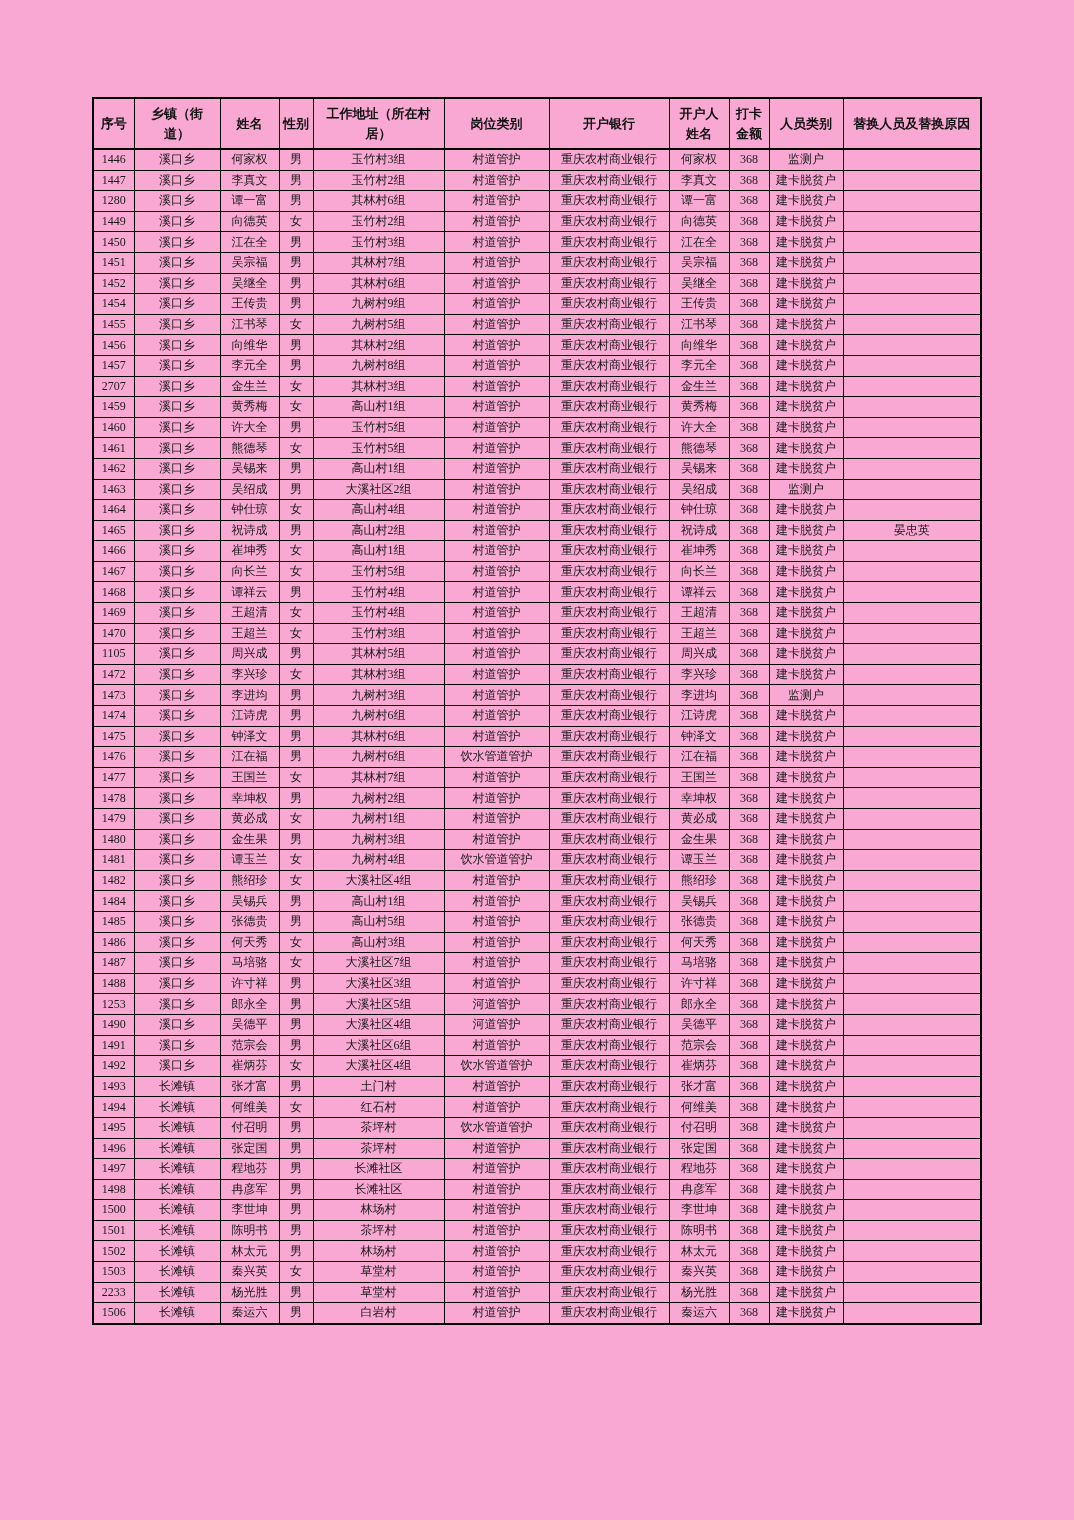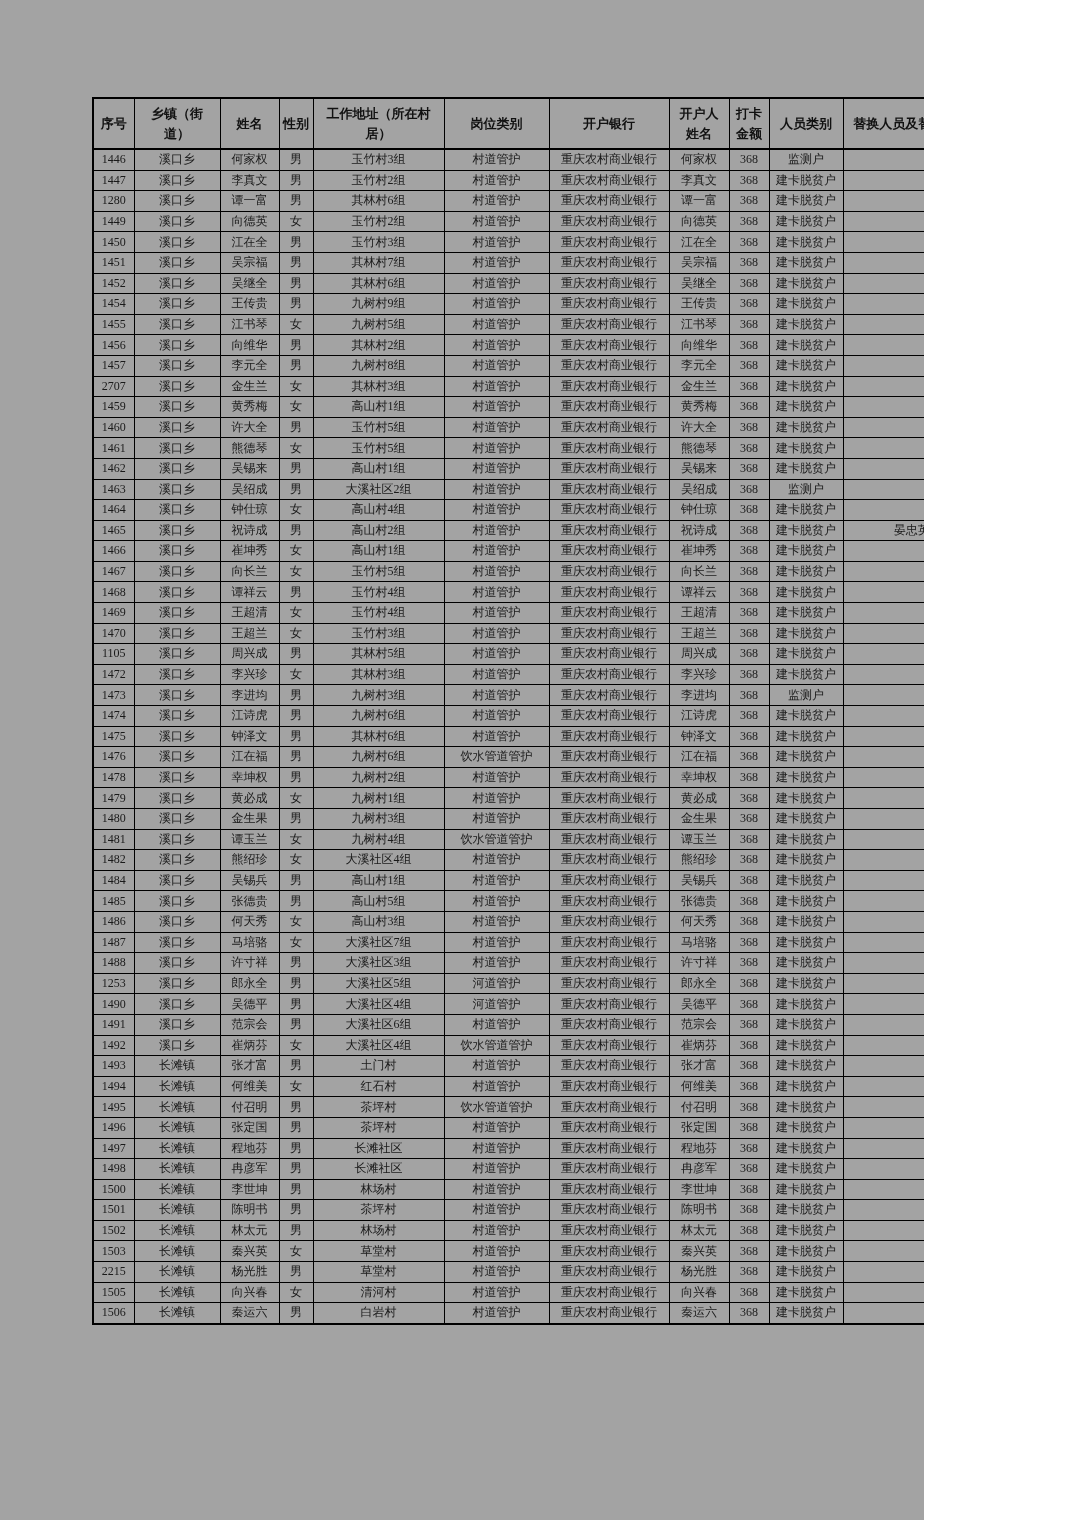--- a/index.html
+++ b/index.html
@@ -6,23 +6,23 @@
     margin: 0;
     padding: 0;
     width: 1074px;
     height: 1520px;
     background: #ffffff;
     font-family: "Liberation Serif", serif;
     color: #1a1a1a;
   }
   .page {
     position: relative;
-    width: 924px;
+    width: 1074px;
     height: 1520px;
-    background: #a3a3a3;
+    background: #f9a8d4;
     overflow: hidden;
   }
   table.roster {
     position: absolute;
     left: 92px;
     top: 97px;
     width: 888px;
     border-collapse: collapse;
     table-layout: fixed;
     border: 2px solid #000;
@@ -488,20 +488,33 @@
           <td>男</td>
           <td>九树村6组</td>
           <td>饮水管道管护</td>
           <td>重庆农村商业银行</td>
           <td>江在福</td>
           <td>368</td>
           <td>建卡脱贫户</td>
           <td></td>
         </tr>
         <tr>
+          <td>1477</td>
+          <td>溪口乡</td>
+          <td>王国兰</td>
+          <td>女</td>
+          <td>其林村7组</td>
+          <td>村道管护</td>
+          <td>重庆农村商业银行</td>
+          <td>王国兰</td>
+          <td>368</td>
+          <td>建卡脱贫户</td>
+          <td></td>
+        </tr>
+        <tr>
           <td>1478</td>
           <td>溪口乡</td>
           <td>幸坤权</td>
           <td>男</td>
           <td>九树村2组</td>
           <td>村道管护</td>
           <td>重庆农村商业银行</td>
           <td>幸坤权</td>
           <td>368</td>
           <td>建卡脱贫户</td>
@@ -800,41 +813,28 @@
           <td>女</td>
           <td>草堂村</td>
           <td>村道管护</td>
           <td>重庆农村商业银行</td>
           <td>秦兴英</td>
           <td>368</td>
           <td>建卡脱贫户</td>
           <td></td>
         </tr>
         <tr>
-          <td>2215</td>
+          <td>2233</td>
           <td>长滩镇</td>
           <td>杨光胜</td>
           <td>男</td>
           <td>草堂村</td>
           <td>村道管护</td>
           <td>重庆农村商业银行</td>
           <td>杨光胜</td>
-          <td>368</td>
-          <td>建卡脱贫户</td>
-          <td></td>
-        </tr>
-        <tr>
-          <td>1505</td>
-          <td>长滩镇</td>
-          <td>向兴春</td>
-          <td>女</td>
-          <td>清河村</td>
-          <td>村道管护</td>
-          <td>重庆农村商业银行</td>
-          <td>向兴春</td>
           <td>368</td>
           <td>建卡脱贫户</td>
           <td></td>
         </tr>
         <tr>
           <td>1506</td>
           <td>长滩镇</td>
           <td>秦运六</td>
           <td>男</td>
           <td>白岩村</td>

